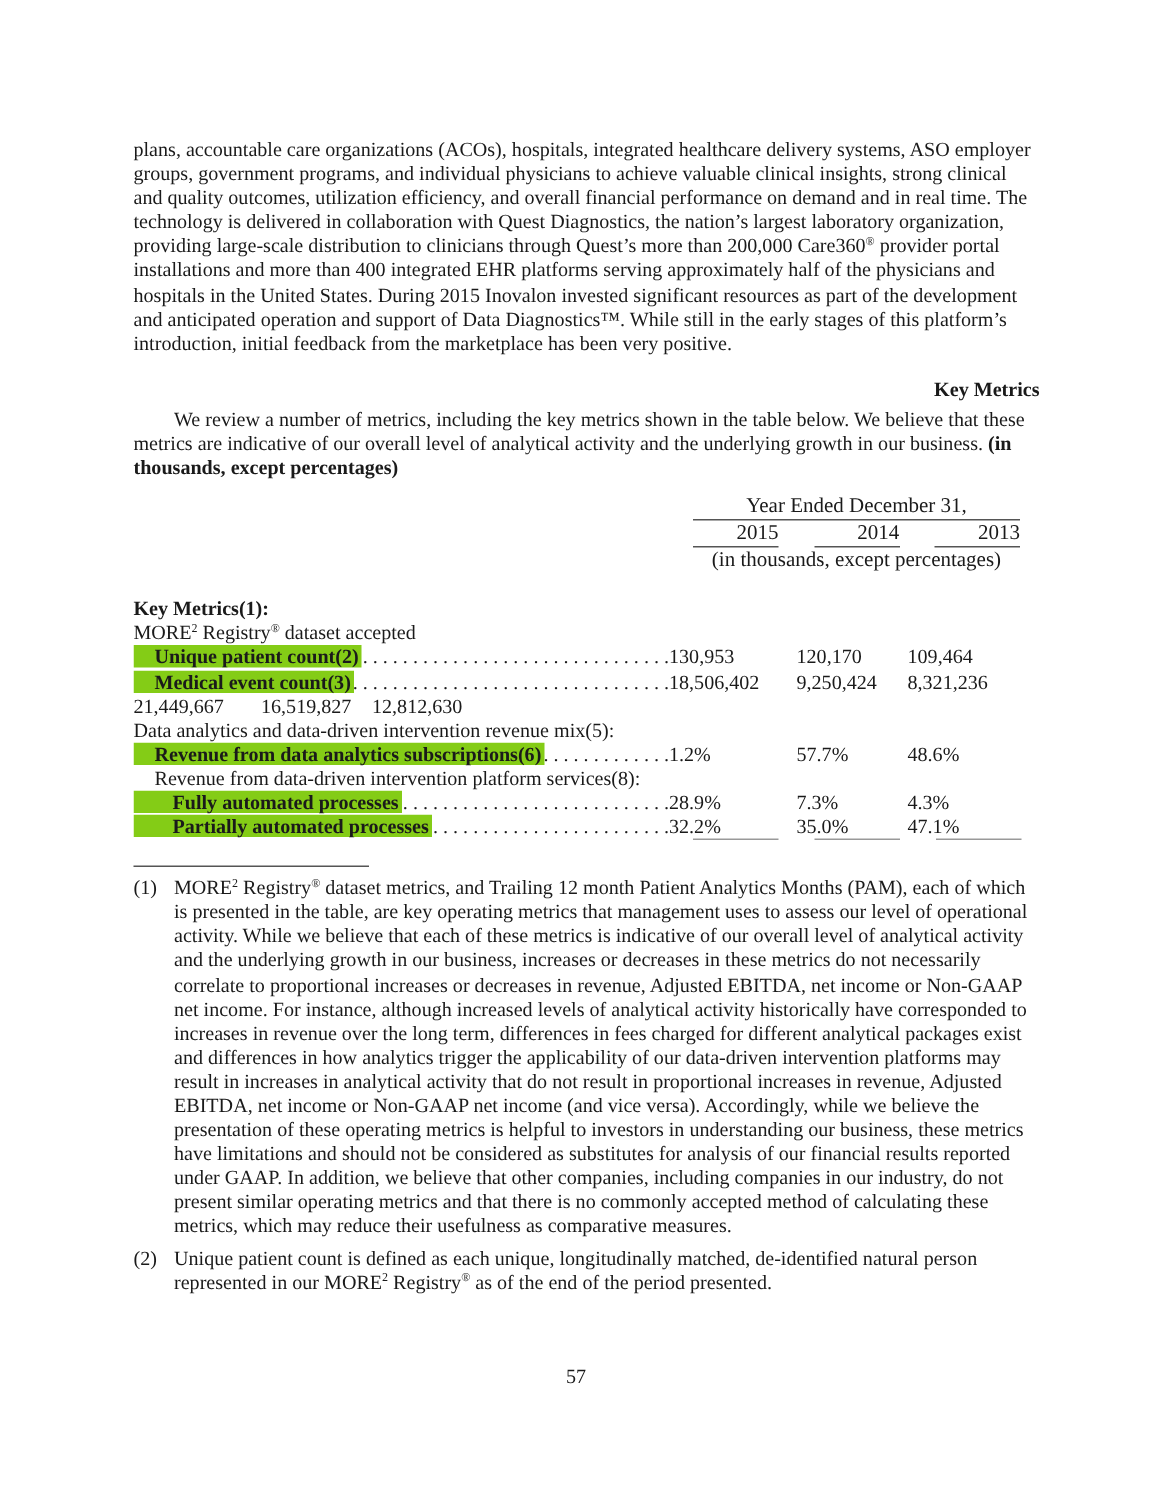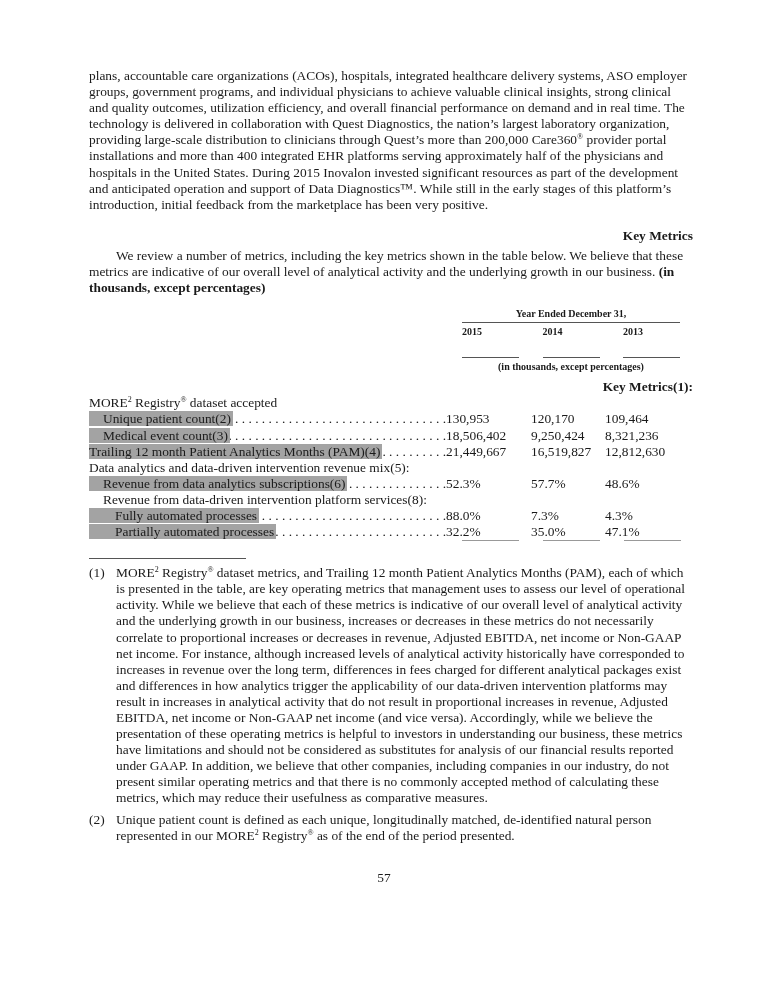--- a/index.html
+++ b/index.html
@@ -13,21 +13,21 @@
       position: relative;
       overflow: hidden;
       font-family: "Liberation Serif", "DejaVu Serif", serif;
       color: #1a1a1a;
       font-size: 13.4px;
       line-height: 16.1px;
     }
     .page {
       position: absolute;
       left: 89px;
-      top: 68px;
+      top: 92px;
       width: 604px;
     }
     p { margin: 0; }
     .intro-para {
       text-align: left;
     }
     .section-title {
       text-align: right;
       font-weight: bold;
       margin-top: 15px;
@@ -41,62 +41,63 @@
 
     
     .metrics-table {
       margin-top: 12px;
       width: 604px;
       position: relative;
     }
     .hdr-wrap {
       margin-left: 373px;
       width: 218px;
-      font-size: 10px;
-      font-weight: bold;
+      font-size: 14px;
+      font-weight: normal;
       line-height: 12px;
     }
     .hdr-year-ended {
       text-align: center;
       border-bottom: 1px solid #555;
       padding-bottom: 2px;
     }
     .hdr-years {
       display: flex;
       justify-content: space-between;
       margin-top: 3px;
     }
     .hdr-years span {
       display: block;
       width: 57px;
-      text-align: left;
+      text-align: right;
       border-bottom: 1px solid #555;
-      padding-bottom: 19px;
+      padding-bottom: 2px;
     }
     .hdr-units {
       text-align: center;
       margin-top: 3px;
     }
 
     .row {
       display: flex;
       height: 16.1px;
       align-items: baseline;
       white-space: nowrap;
     }
     .row .label {
       width: 357px;
       overflow: hidden;
       position: relative;
     }
     .row .label .lbl-text {
-      background: #a3a3a3;
+      background: #84cc16;
       position: relative;
       z-index: 1;
       padding-right: 2px;
+      font-weight: bold;
     }
     .row .label.dots::after {
       content: ". . . . . . . . . . . . . . . . . . . . . . . . . . . . . . . . . . . . . . . . . . . . . . .";
       position: absolute;
       left: 0;
       right: 0;
       top: 0;
       white-space: nowrap;
       text-align: right;
       direction: rtl;
@@ -139,21 +140,21 @@
       width: 27px;
       flex: none;
     }
     .footnote .fn-text {
       flex: 1;
     }
     .page-number {
       position: absolute;
       left: 0;
       right: 0;
-      top: 870px;
+      top: 910px;
       text-align: center;
     }
   </style>
 </head>
 <body>
 
 <div class="page">
 
   <p class="intro-para"><span>plans, accountable care organizations (ACOs), hospitals, integrated healthcare delivery systems, ASO employer groups, government programs, and individual physicians to achieve valuable clinical insights, strong clinical and quality outcomes, utilization efficiency, and overall financial performance on demand and in real time. The technology is delivered in collaboration with Quest Diagnostics, the nation’s largest laboratory organization, providing large-scale distribution to clinicians through Quest’s more than 200,000 Care360</span><sup>®</sup><span> provider portal installations and more than 400 integrated EHR platforms serving approximately half of the physicians and hospitals in the United States. During 2015 Inovalon invested significant resources as part of the development and anticipated operation and support of Data Diagnostics™. While still in the early stages of this platform’s introduction, initial feedback from the marketplace has been very positive.</span></p>
 
@@ -165,21 +166,21 @@
     <div class="hdr-wrap">
       <div class="hdr-year-ended">Year Ended December 31,</div>
       <div class="hdr-years">
         <span>2015</span>
         <span>2014</span>
         <span>2013</span>
       </div>
       <div class="hdr-units">(in thousands, except percentages)</div>
     </div>
 
-    <div class="row" style="margin-top:6px;justify-content:flex-end;">
+    <div class="row" style="margin-top:18px;">
       <span class="bold">Key Metrics(1):</span>
     </div>
 
     <div class="row">
       <span><span>MORE</span><sup>2</sup><span> Registry</span><sup>®</sup><span> dataset accepted</span></span>
     </div>
 
     <div class="row">
       <span class="label dots ind-lbl1"><span class="lbl-text">Unique patient count(2)</span></span>
       <span class="val first">130,953</span>
@@ -188,44 +189,43 @@
     </div>
 
     <div class="row">
       <span class="label dots ind-lbl1"><span class="lbl-text">Medical event count(3)</span></span>
       <span class="val first">18,506,402</span>
       <span class="val">9,250,424</span>
       <span class="val">8,321,236</span>
     </div>
 
     <div class="row">
-      <span class="label dots"><span class="lbl-text">Trailing 12 month Patient Analytics Months (PAM)(4)</span></span>
       <span class="val first">21,449,667</span>
       <span class="val">16,519,827</span>
       <span class="val">12,812,630</span>
     </div>
 
     <div class="row">
       <span>Data analytics and data-driven intervention revenue mix(5):</span>
     </div>
 
     <div class="row">
       <span class="label dots ind-lbl1"><span class="lbl-text">Revenue from data analytics subscriptions(6)</span></span>
-      <span class="val first pct">52.3%</span>
+      <span class="val first pct">1.2%</span>
       <span class="val pct">57.7%</span>
       <span class="val pct">48.6%</span>
     </div>
 
     <div class="row">
       <span class="ind1">Revenue from data-driven intervention platform services(8):</span>
     </div>
 
     <div class="row">
       <span class="label dots ind-lbl2"><span class="lbl-text">Fully automated processes</span></span>
-      <span class="val first pct">88.0%</span>
+      <span class="val first pct">28.9%</span>
       <span class="val pct">7.3%</span>
       <span class="val pct">4.3%</span>
     </div>
 
     <div class="row">
       <span class="label dots ind-lbl2"><span class="lbl-text">Partially automated processes</span></span>
       <span class="val first pct">32.2%</span>
       <span class="val pct">35.0%</span>
       <span class="val pct">47.1%</span>
     </div>

